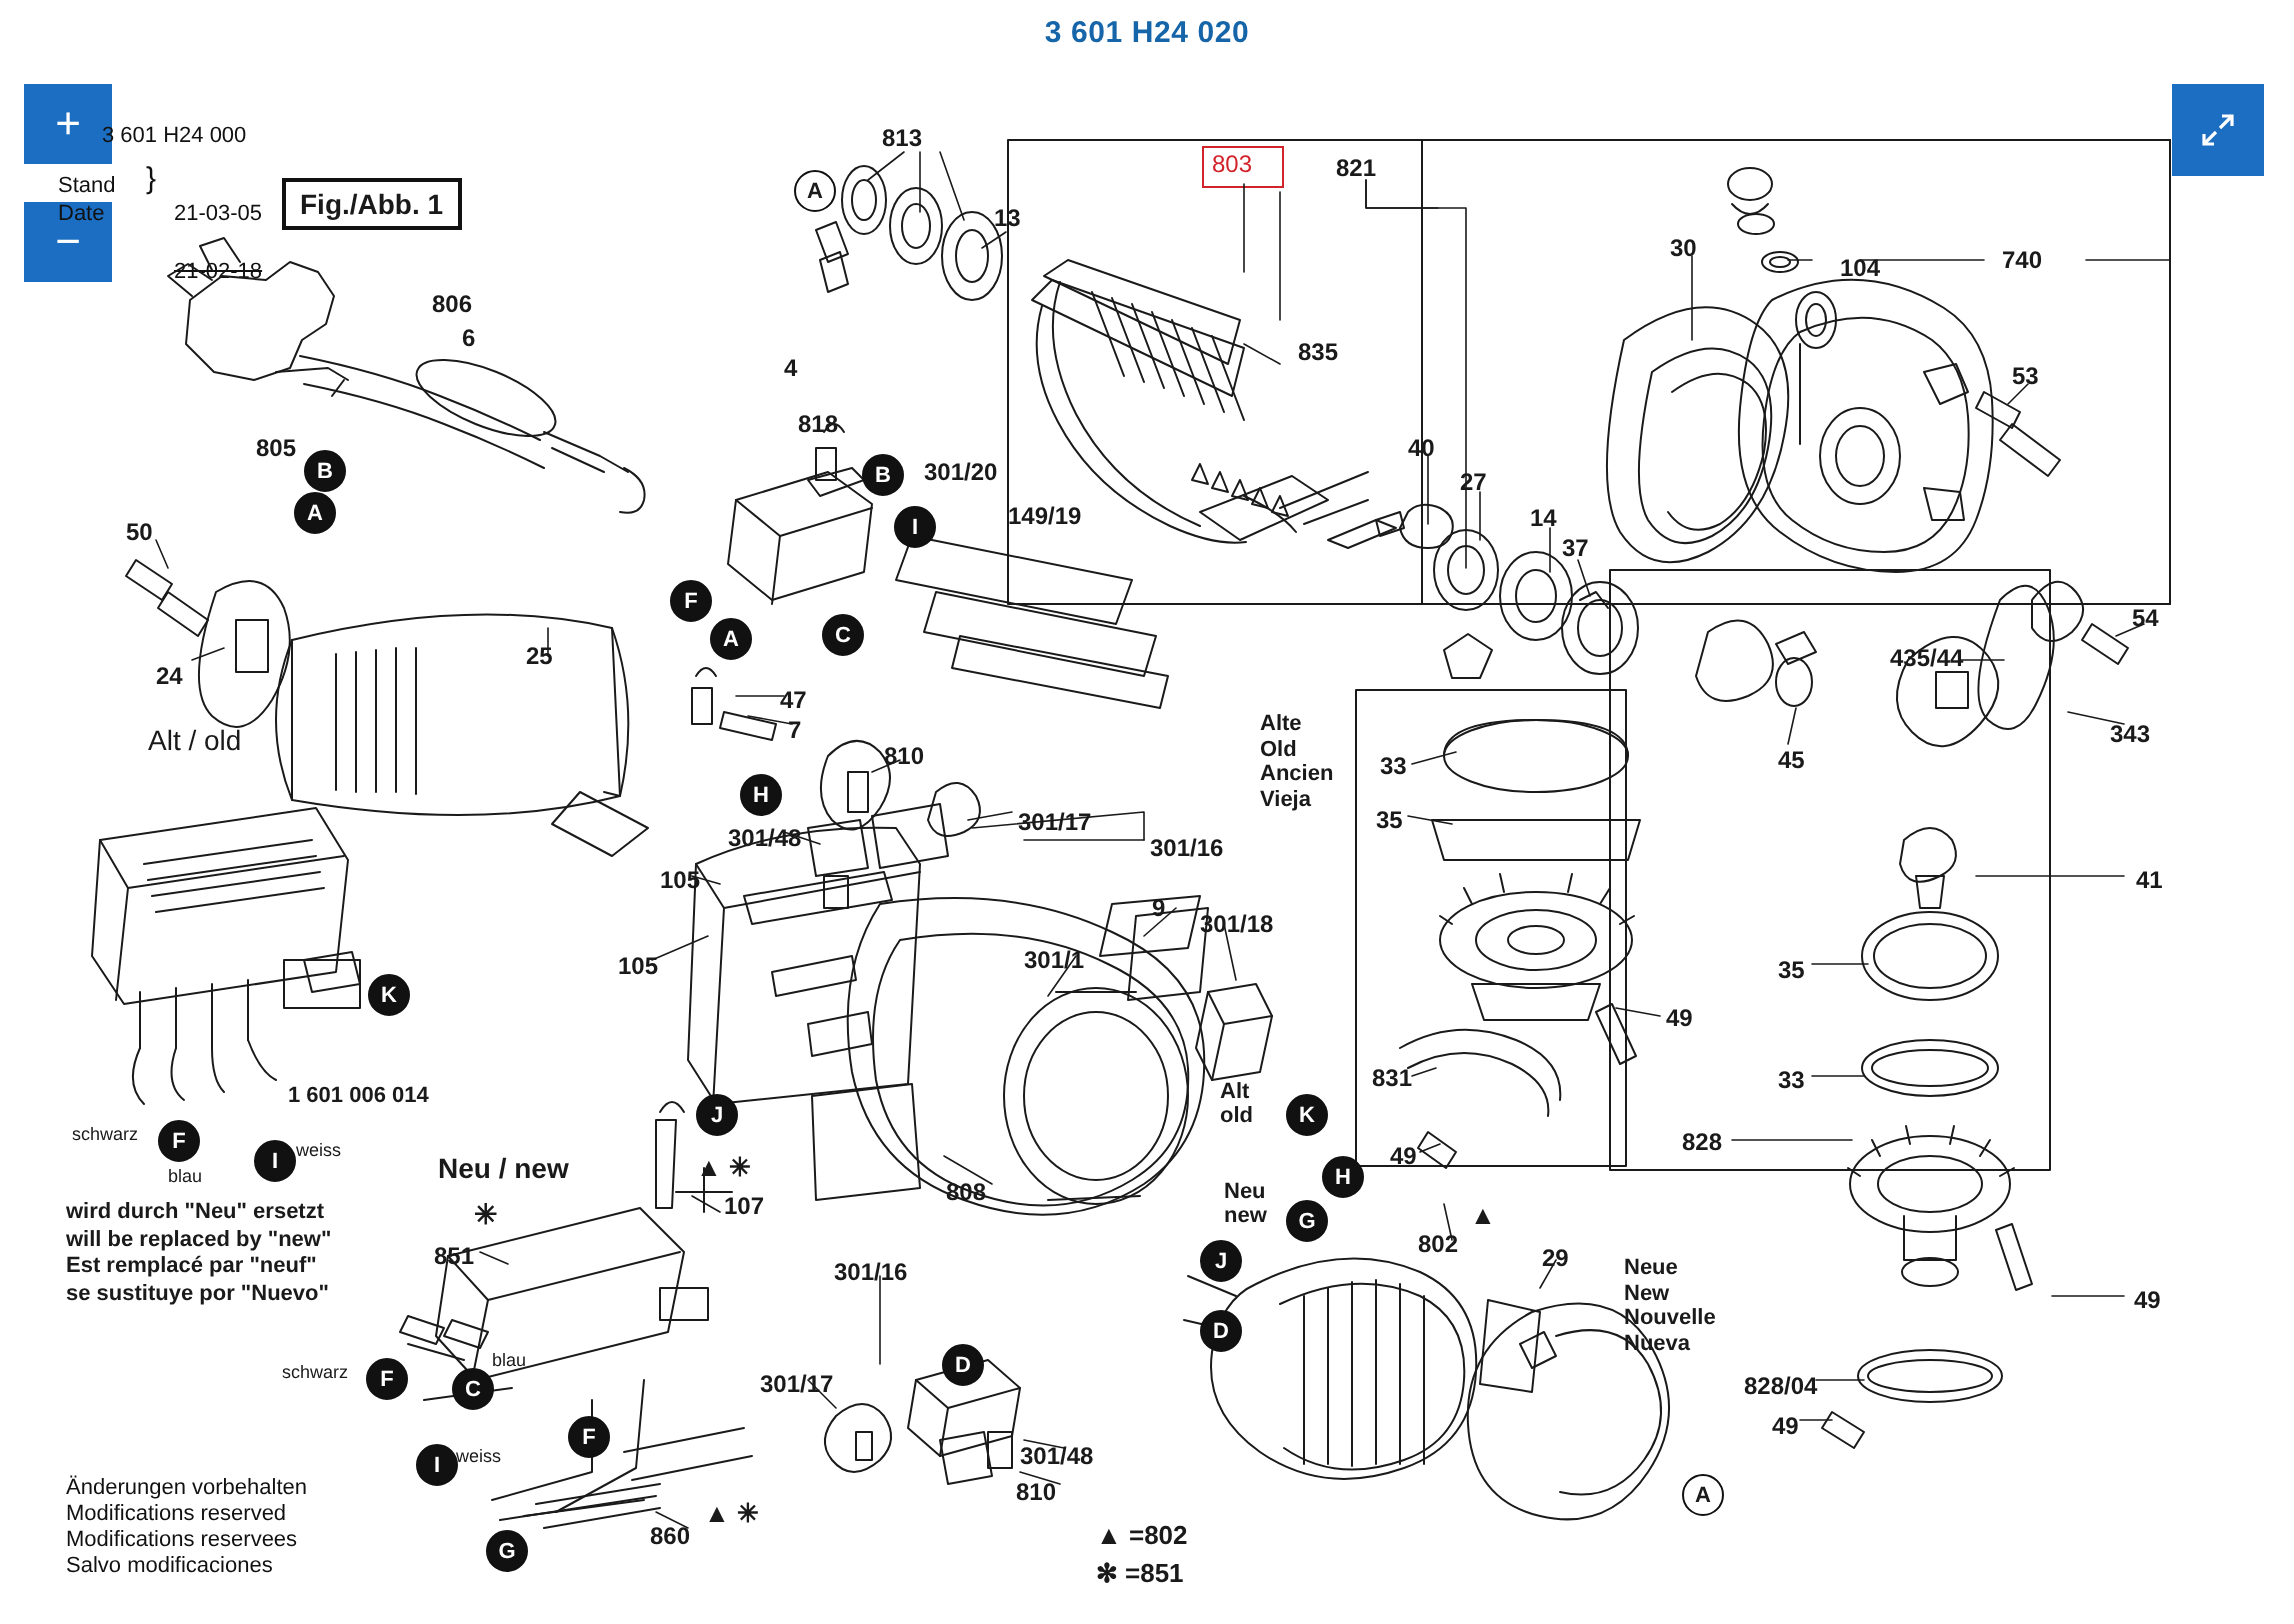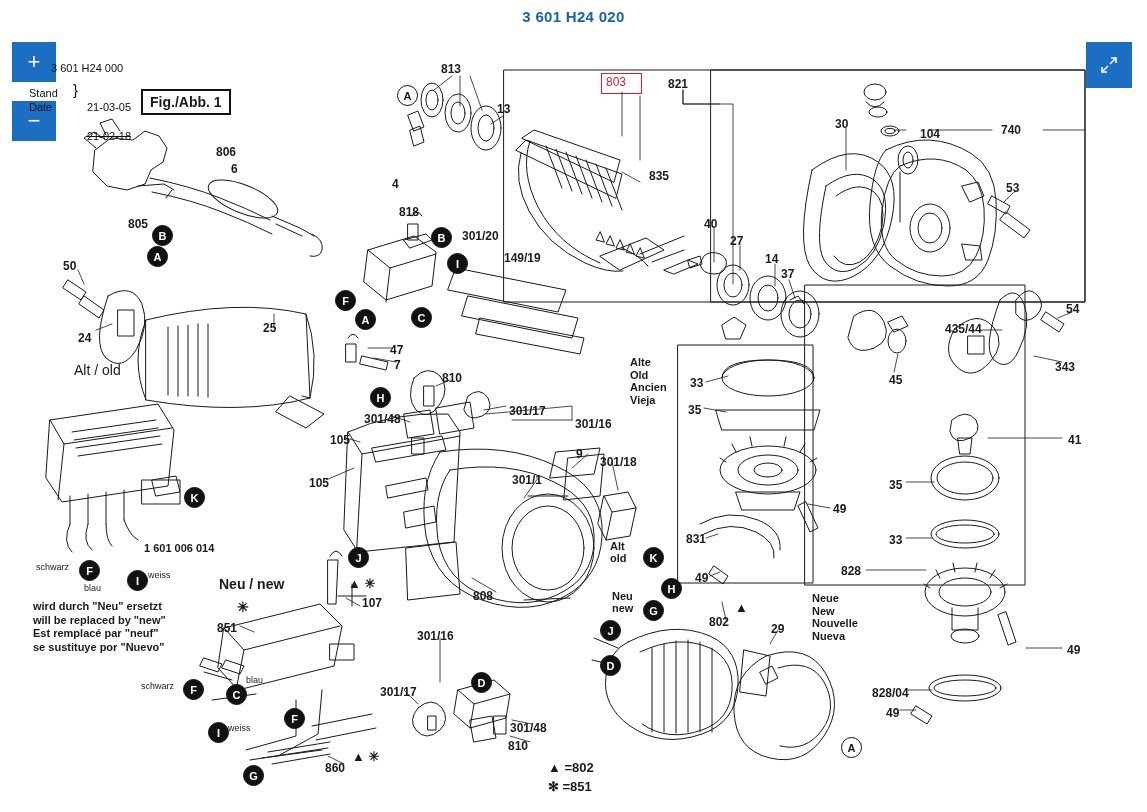--- a/index.html
+++ b/index.html
@@ -457,21 +457,21 @@
   <div class="circ filled" style="left:661px;top:578px;">H</div>
   <div class="circ" style="left:841px;top:737px;">A</div>
 
   <div class="note-alt">Alt / old</div>
   <div class="note-neu">Neu / new</div>
 
   <div class="altold" style="white-space:pre;"><span>Alte
 Old
 Ancien
 Vieja</span></div>
-  <div class="neuneu" style="white-space:pre;"><span>Neue
+  <div class="neuneu" style="white-space:pre;margin-top:36px;"><span>Neue
 New
 Nouvelle
 Nueva</span></div>
 
   <div class="t b" style="left:610px;top:540px;white-space:pre;font-size:11px;line-height:12px;"><span>Alt
 old</span></div>
   <div class="t b" style="left:612px;top:590px;white-space:pre;font-size:11px;line-height:12px;"><span>Neu
 new</span></div>
 
   <div class="replace" style="white-space:pre;"><span>wird durch "Neu" ersetzt
@@ -490,14 +490,18 @@
   <div class="t b" style="left:348px;top:577px;font-size:13px;">▲ ✳</div>
   <div class="t b" style="left:237px;top:600px;font-size:14px;">✳</div>
   <div class="t b" style="left:352px;top:750px;font-size:13px;">▲ ✳</div>
   <div class="t b" style="left:735px;top:601px;font-size:13px;">▲</div>
 
   <div class="legend">
     <div>▲ =802</div>
     <div>✻ =851</div>
   </div>
 
+  <div class="footer" style="white-space:pre;"><span>Änderungen vorbehalten
+Modifications reserved
+Modifications reservees
+Salvo modificaciones</span></div>
 
 </div>
 
 </body></html>

